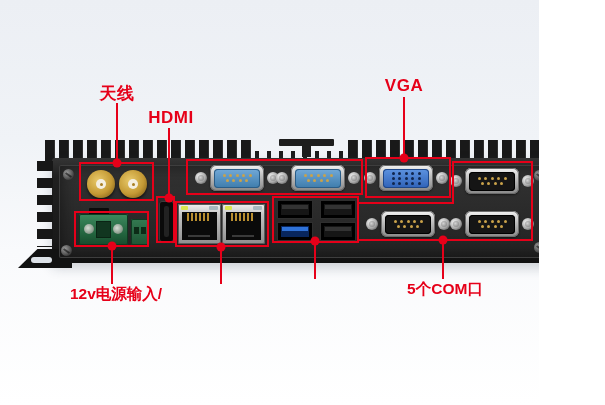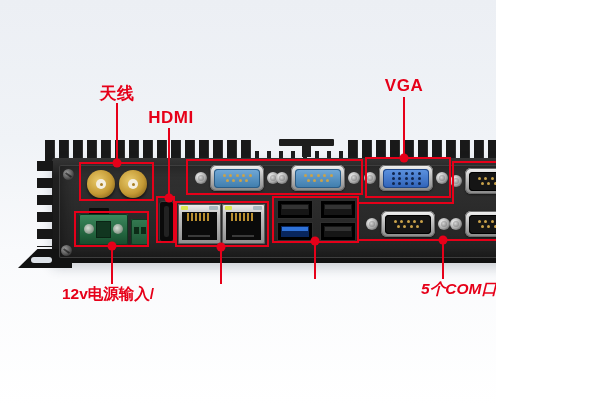--- a/index.html
+++ b/index.html
@@ -1,17 +1,17 @@
 <!DOCTYPE html>
 <html><head>
 <meta charset="utf-8">
 <style>
   html,body{margin:0;padding:0;}
   .scene{
-    position:relative;width:496px;height:405px;overflow:hidden;
+    position:relative;width:539px;height:405px;overflow:hidden;
     background:linear-gradient(180deg,#eceff4 0%,#f0f3f7 35%,#f9fafc 62%,#ffffff 100%);
     font-family:"Liberation Sans","DejaVu Sans",sans-serif;
   }
   .abs{position:absolute;}
 
   
   .fins{background:repeating-linear-gradient(90deg,#191919 0 9px,#303030 9px 10px,rgba(0,0,0,0) 10px 14px);}
   #fins-left{left:45px;top:140px;width:210px;height:22px;}
   #fins-right{left:348px;top:140px;width:216px;height:22px;}
   #fin-stubs{left:255px;top:151px;width:93px;height:11px;background:repeating-linear-gradient(90deg,#1c1c1c 0 4px,rgba(0,0,0,0) 4px 12px);}
@@ -94,24 +94,24 @@
   
   #overlay{left:0;top:0;z-index:20;pointer-events:none;}
   .lbl{position:absolute;z-index:30;color:#e60019;font-weight:bold;text-align:center;}
   .lbl-lg{font-size:17px;line-height:19px;letter-spacing:.5px;}
   .lbl-md{font-size:15.5px;line-height:18px;}
   .lbl .sub{font-size:13px;line-height:15px;display:block;}
   .lbl .main{display:block;}
   #label-antenna{left:91px;top:84px;width:52px;}
   #label-hdmi{left:143px;top:108px;width:56px;}
   #label-vga{left:377px;top:76px;width:54px;}
-  #label-power{left:46px;top:285px;width:124px;}
+  #label-power{left:54px;top:285px;width:124px;}
   #label-lan{left:180px;top:285px;width:84px;}
   #label-usb{left:266px;top:280px;width:104px;}
-  #label-com{left:400px;top:280px;width:118px;font-style:italic;}
+  #label-com{left:386px;top:280px;width:118px;}
 </style>
 </head>
 <body>
 
 <div class="scene">
 
   <div class="abs fins" id="fins-left"></div>
   <div class="abs fins" id="fins-right"></div>
   <div class="abs" id="fin-stubs"></div>
   <div class="abs" id="handle-bar"></div>

